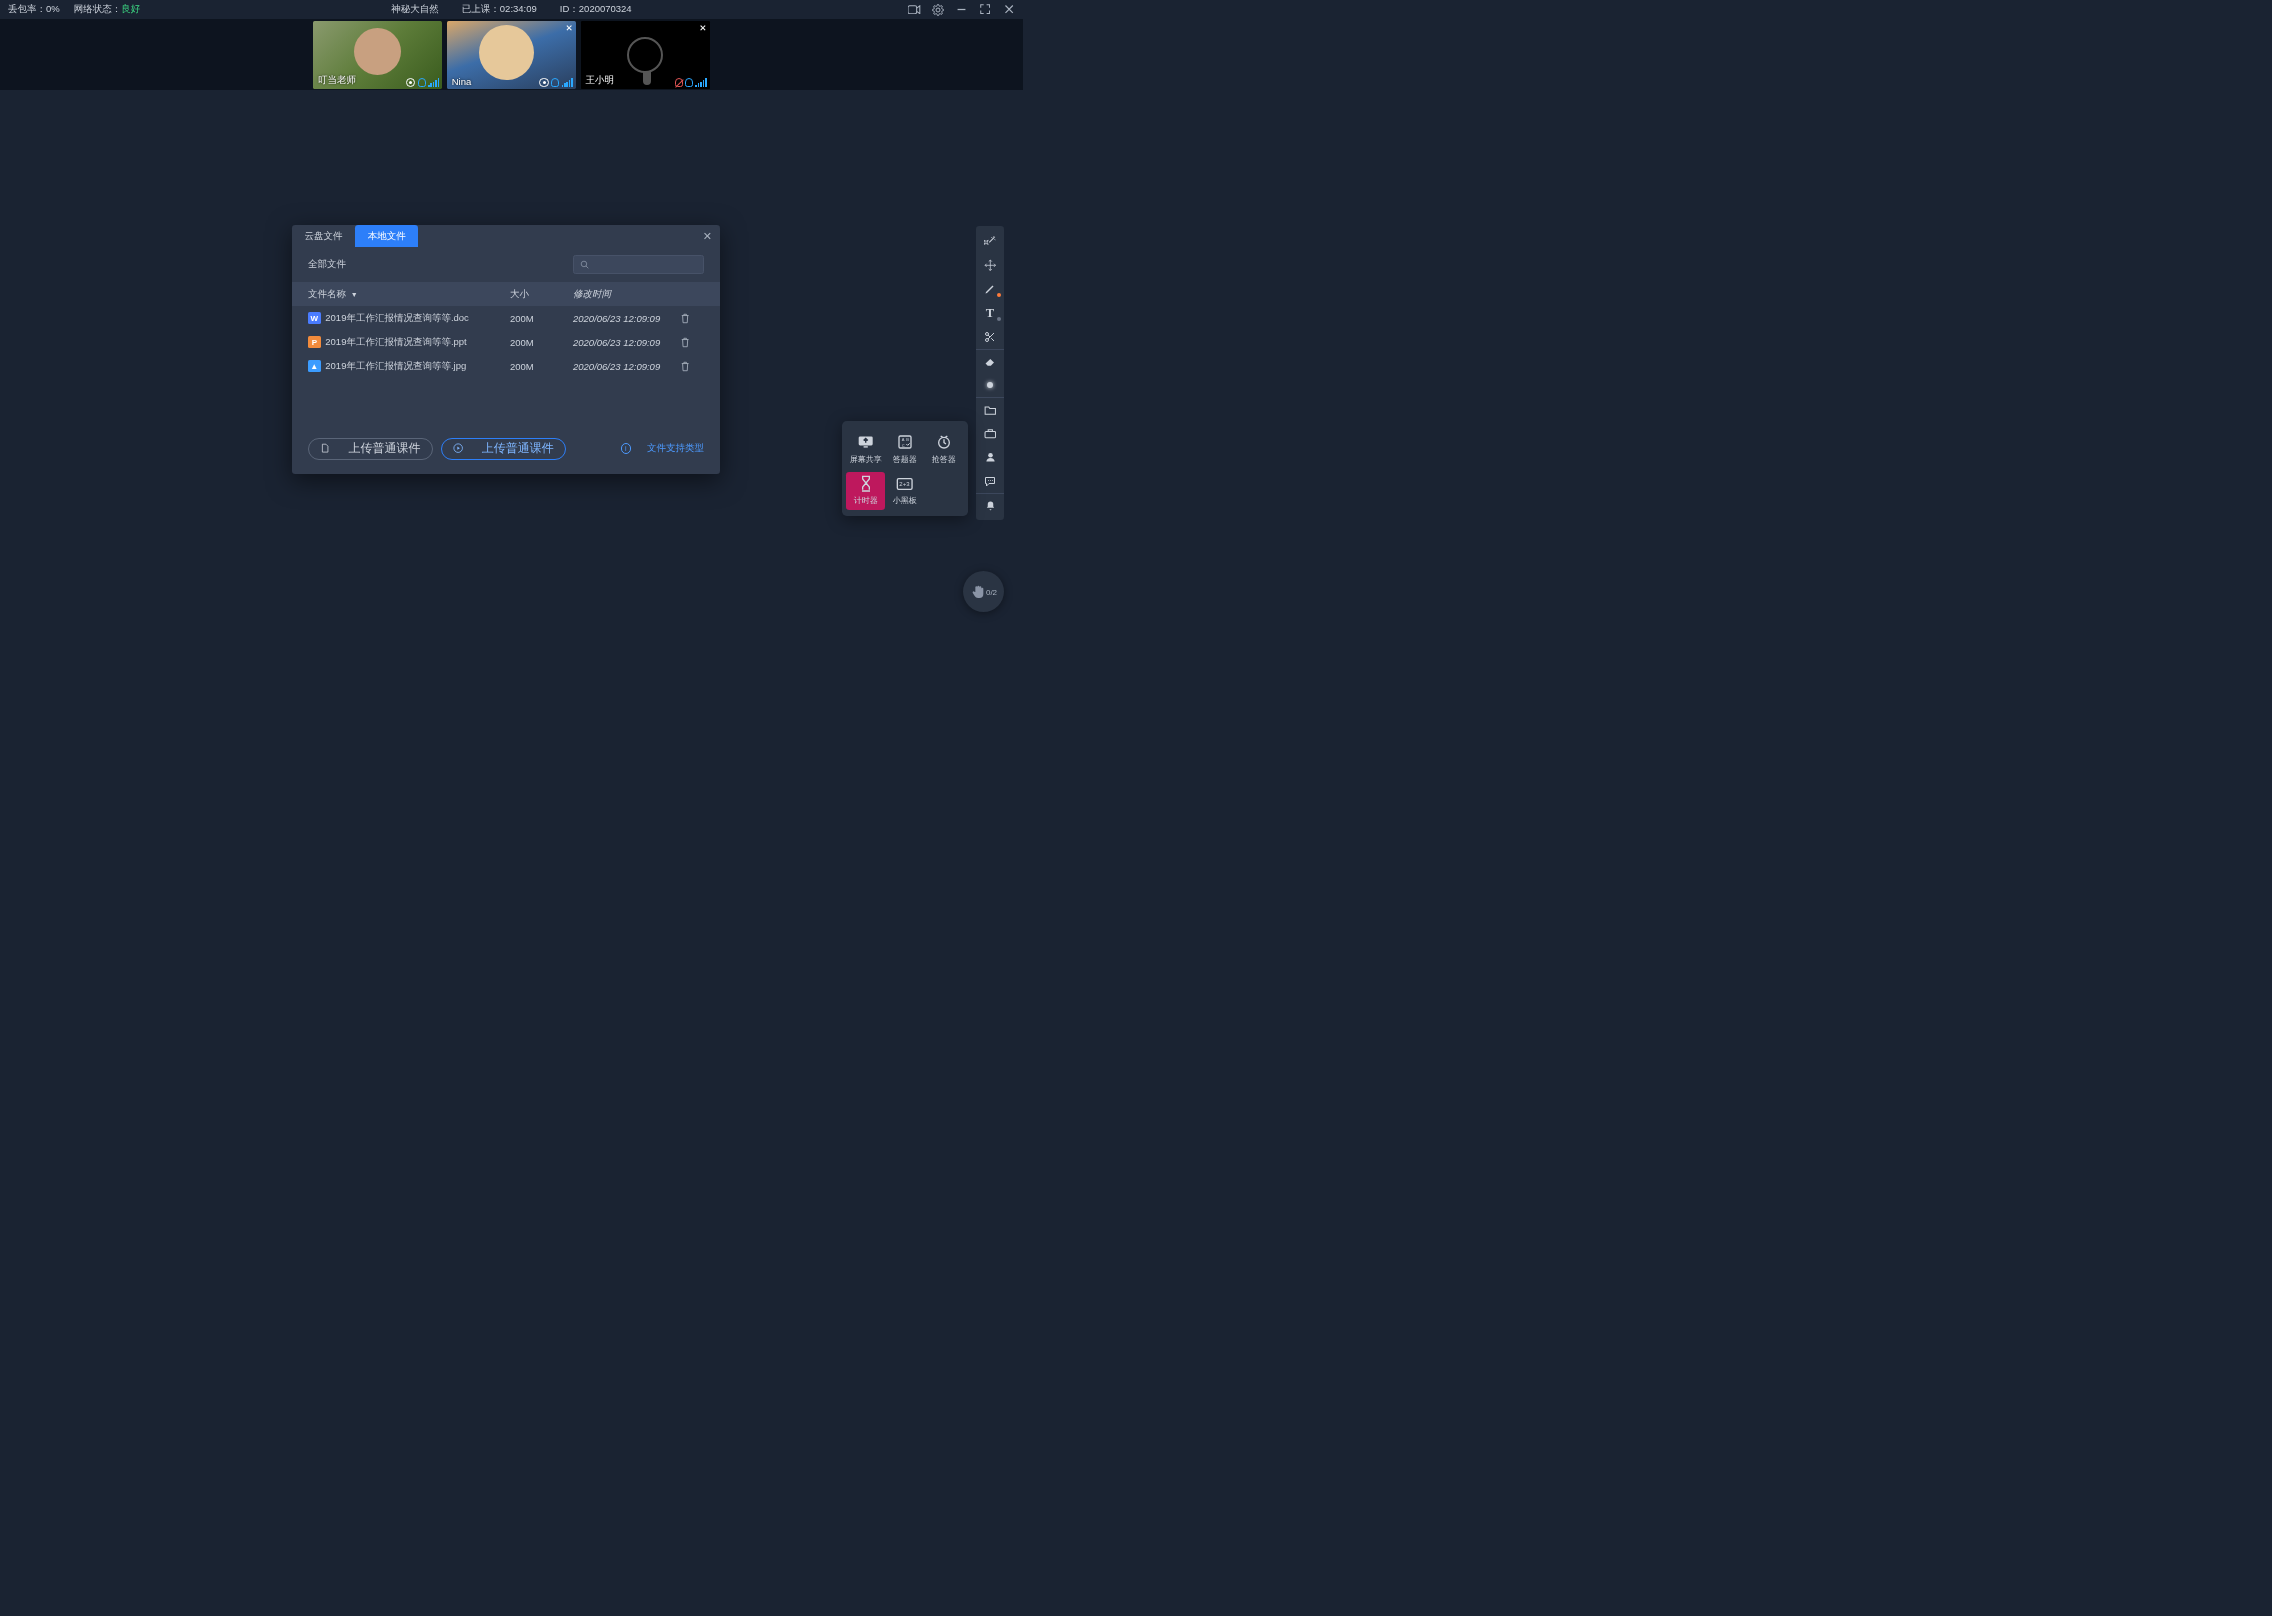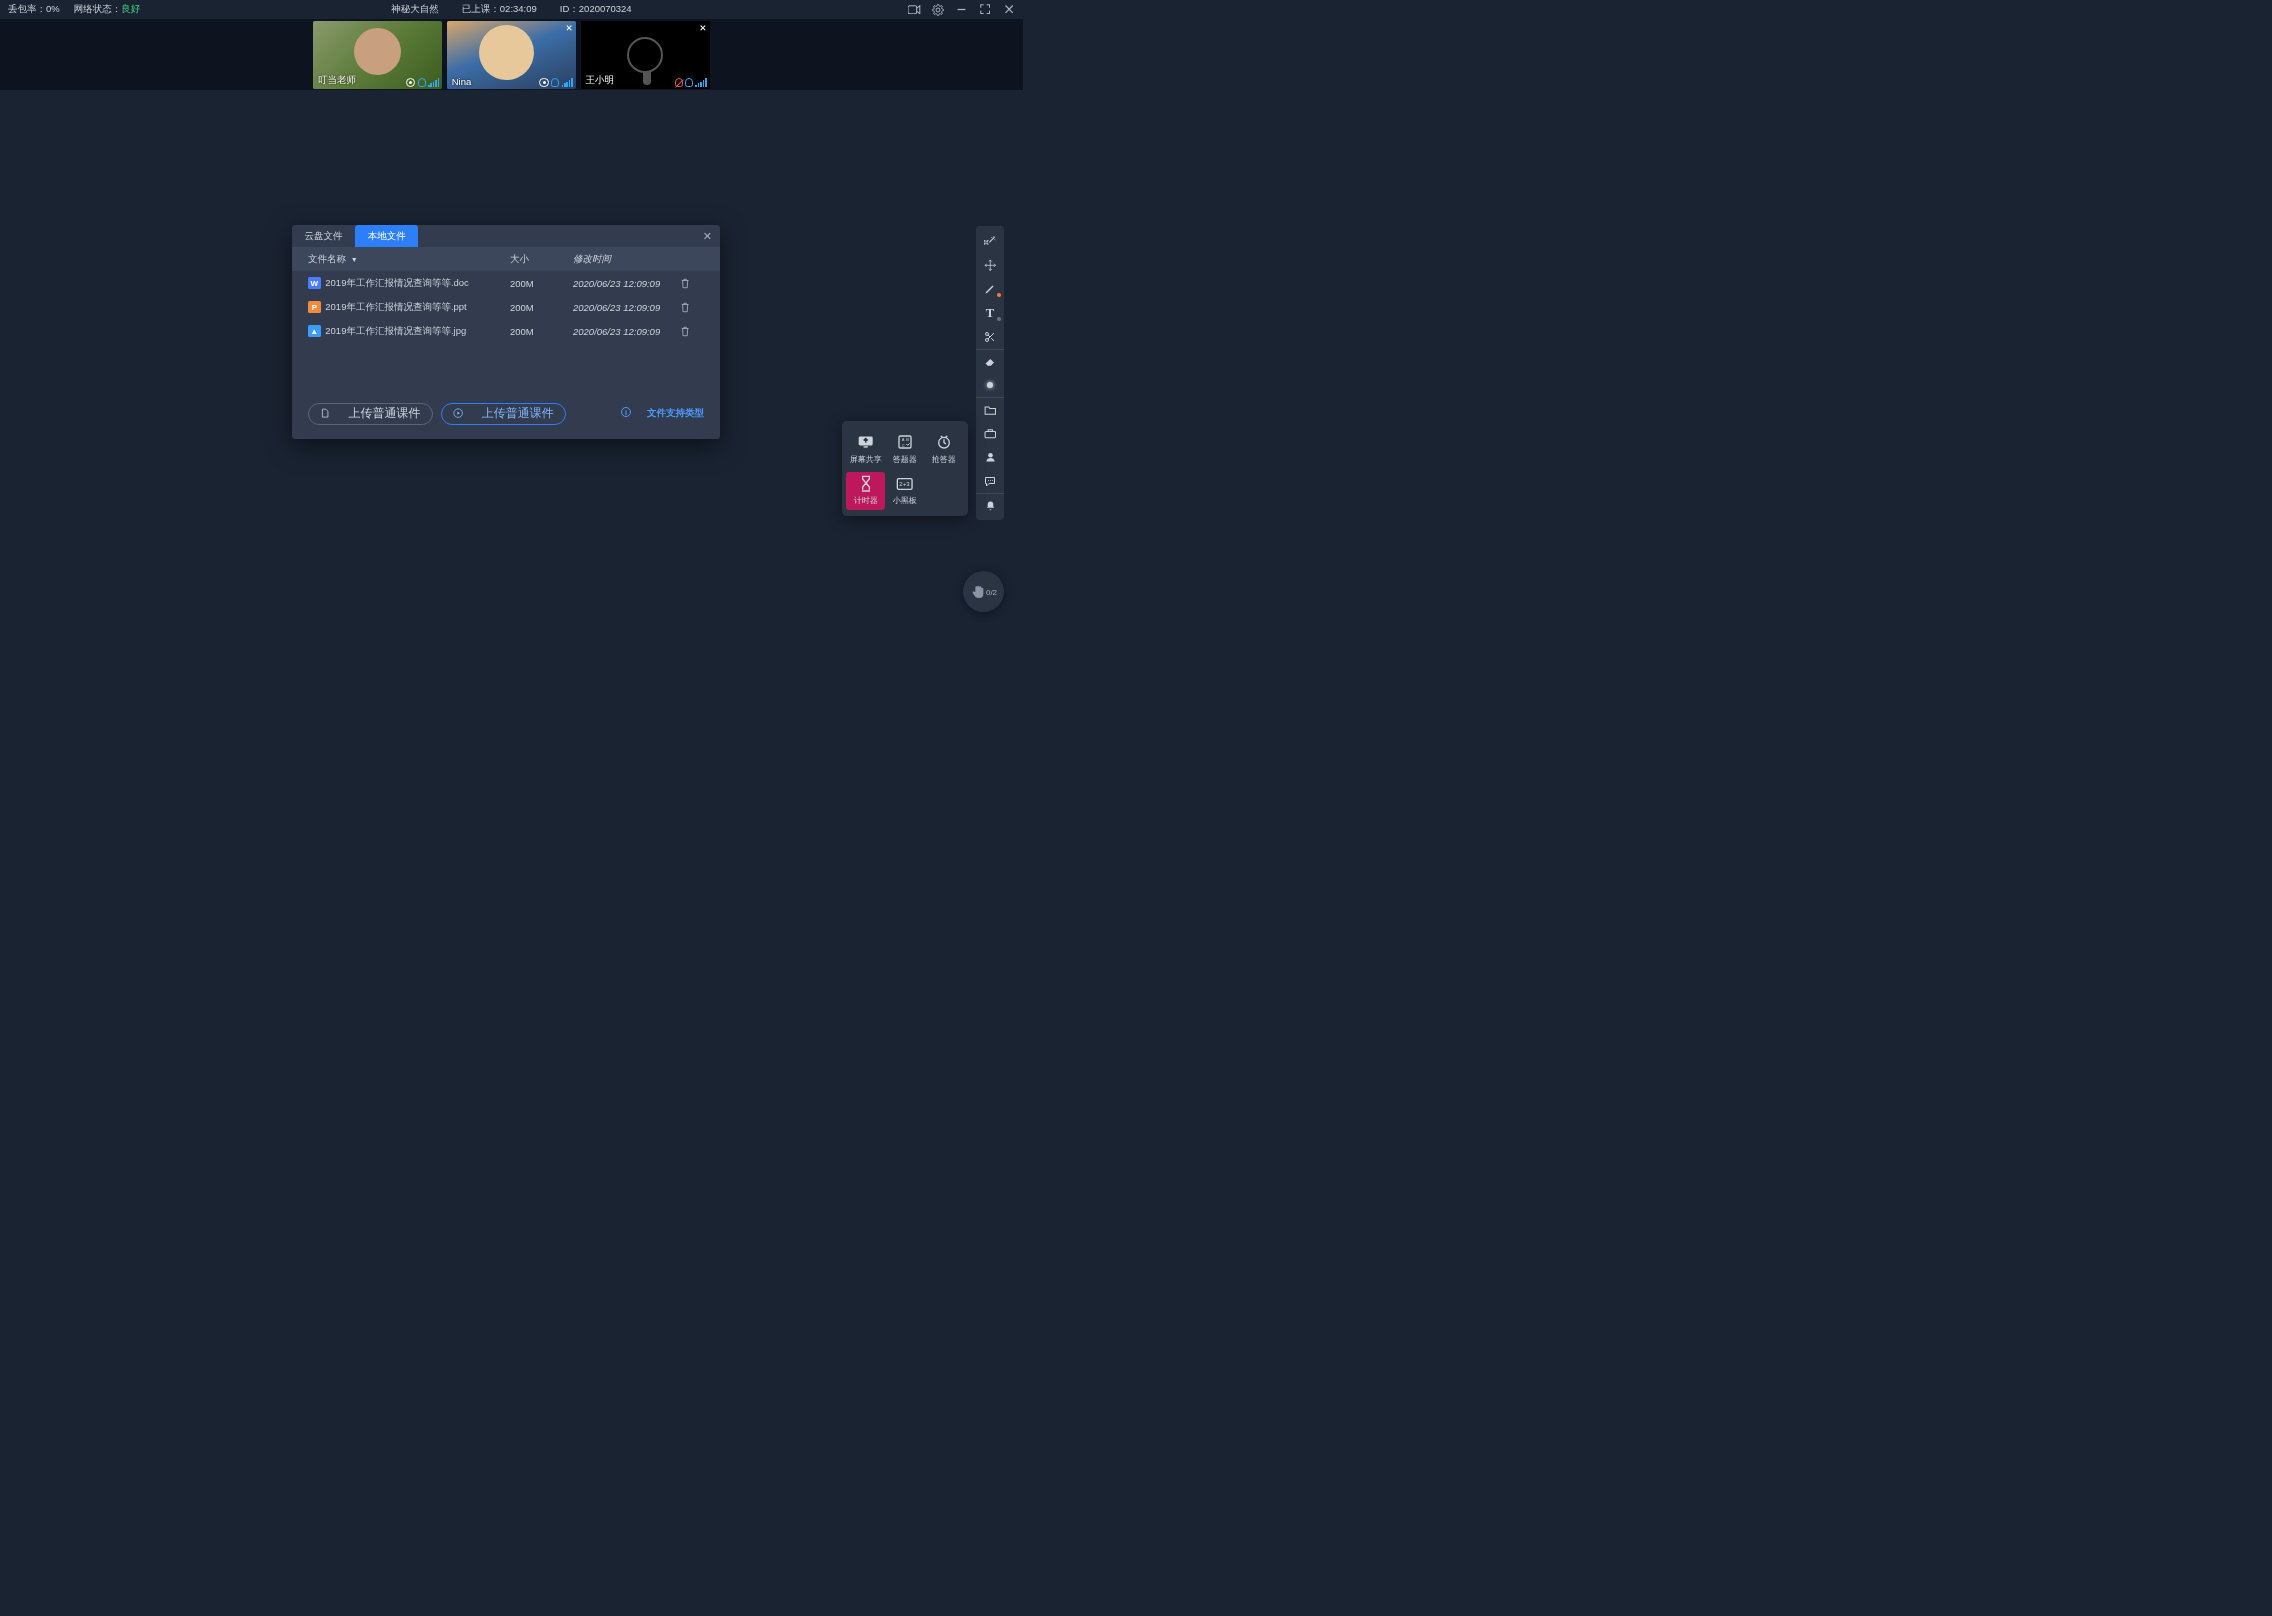--- a/index.html
+++ b/index.html
@@ -47,21 +47,21 @@
 .col-name{flex:0 0 202px;} .col-size{flex:0 0 63px;} .col-time{flex:1;font-style:italic;} .col-act{flex:0 0 24px;}
 .sort-arrow{margin-left:4.7px;font-size:7px;}
 .row { display:flex; padding:0 16px; height:24px; align-items:center; font-size:9.5px; border-bottom:0px solid #3c475c; }
 .ficon{width:12.6px;height:12.6px;border-radius:1.6px;margin-right:4.7px;display:inline-flex;align-items:center;justify-content:center;font-size:8px;font-weight:bold;color:#fff;}
 .ficon.doc{background:#4a7cff;} .ficon.ppt{background:#f28b3c;} .ficon.jpg{background:#3b9cff;}
 .trash{cursor:pointer;color:#aab3c0;}
 .footer { display:flex; align-items:center; padding:12.6px 16px 14px; margin-top:47px; }
 .btn { height:22px; padding:0 11px; border-radius:11px; border:0.8px solid #5a6578; background:transparent; color:#cdd3dc; font-size:12px; display:inline-flex; align-items:center; gap:19px; cursor:pointer; }
 .btn.primary { border-color:#2d7ff9; color:#fff; background:#2d7ff9; margin-left:8px;}
 .btn.primary.outlined{background:transparent;color:#7fb6ff;}
-.link { margin-left:auto; color:#4d9aff; font-size:9.5px; display:inline-flex; align-items:flex-start; gap:16px; cursor:pointer;font-weight:bold;}
+.link { margin-left:auto; color:#4d9aff; font-size:9.5px; display:inline-flex; align-items:center; gap:16px; cursor:pointer;}
 .info-icon{width:10.3px;height:10.3px;border:0.9px solid #4d9aff;border-radius:50%;display:inline-flex;align-items:center;justify-content:center;font-size:7px;}
 
 
 .toolbar { position:absolute; right:19px; top:226px; width:28px; background:#2a3443; border-radius:3.2px; display:flex; flex-direction:column; padding:3.2px 0; }
 .tool { height:24px; display:flex; align-items:center; justify-content:center; cursor:pointer; color:#cdd3dc; position:relative; }
 .tool.sep{border-top:0.8px solid #3c475c;}
 .dot-orange{position:absolute; right:3.2px; bottom:4.7px; width:4px;height:4px;background:#ff7b3a;border-radius:50%;}
 .dot-grey{position:absolute; right:3.2px; bottom:4.7px; width:4px;height:4px;background:#6a7385;border-radius:50%;}
 
 
@@ -173,20 +173,29 @@
       </div>
   </div>
 </div>
 
 <div class="modal">
   <div class="tabs">
     <div class="tab">云盘文件</div>
     <div class="tab active">本地文件</div>
     <span class="modal-close">✕</span>
   </div>
+  <div class="subhead">
+    <span class="subhead-label">全部文件</span>
+    <div class="search">
+      <svg width="9.5" height="9.5" viewBox="0 0 24 24">
+          <circle cx="10" cy="10" r="7" fill="none" stroke="#8a94a6" stroke-width="2"></circle>
+          <line x1="15" y1="15" x2="21" y2="21" stroke="#8a94a6" stroke-width="2"></line>
+        </svg>
+    </div>
+  </div>
   <div class="thead">
     <div class="col-name"><span>文件名称</span><span class="sort-arrow">▼</span></div>
     <div class="col-size">大小</div>
     <div class="col-time">修改时间</div>
     <div class="col-act"></div>
   </div>
   <div id="rows">
       <div class="row">
         <div class="col-name"><span class="ficon doc">W</span>2019年工作汇报情况查询等等.doc</div>
   <div class="col-size">200M</div>

